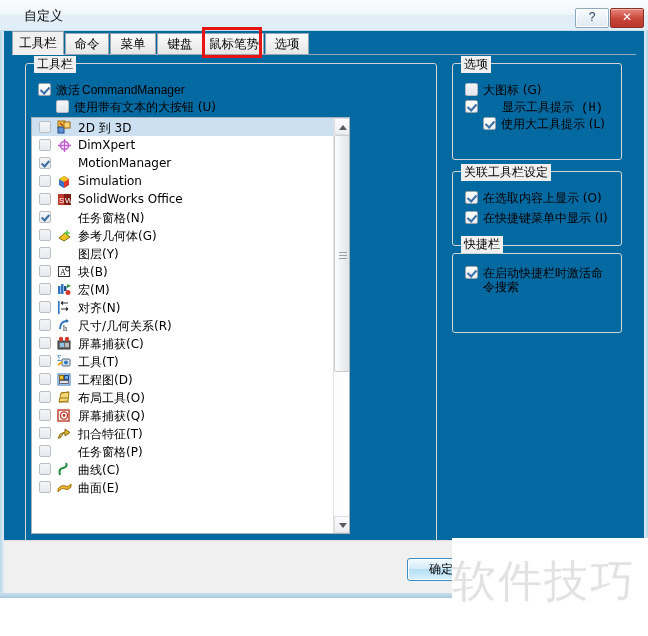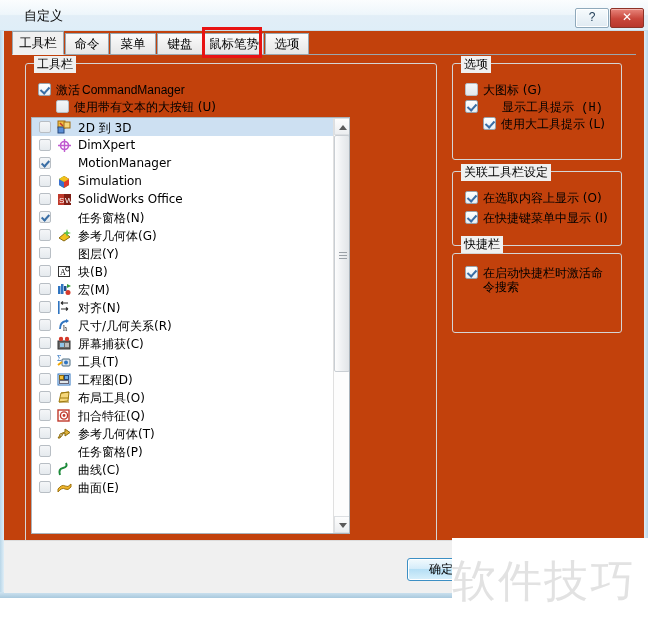--- a/index.html
+++ b/index.html
@@ -20,21 +20,21 @@
   .wm-text{
     position:absolute;left:452px;top:552px;width:200px;
     font-size:44px;color:#e2e2e2;letter-spacing:2px;
     font-family:"DejaVu Sans","Liberation Sans",sans-serif;
     white-space:nowrap;z-index:6;user-select:none;
   }
 
   
   .window{
     position:absolute;left:0;top:0;width:648px;height:598px;
-    background:#c2410c;
+    background:#0369a1;
     z-index:2;
   }
   .win-border-l{position:absolute;left:0;top:0;width:4px;height:598px;
     background:linear-gradient(to right,#b9d6e8,#dfeef7);}
   .win-border-r{position:absolute;left:644px;top:0;width:4px;height:538px;
     background:linear-gradient(to left,#b9d6e8,#dfeef7);}
   .win-border-b{position:absolute;left:0;top:592px;width:452px;height:6px;
     background:linear-gradient(to bottom,#cfe4f1,#a9c9dd);}
 
   .titlebar{
@@ -344,29 +344,29 @@
               </svg></span>
             <span class="rtxt">布局工具(O)</span>
           </div>
           <div class="row">
             <div class="rcb"></div>
             <span class="ricon"><svg width="15" height="15" viewBox="0 0 15 15" xmlns="http://www.w3.org/2000/svg">
                 <rect x="1" y="2" width="11" height="11" fill="#fff" stroke="#c0392b" stroke-width="1.4"></rect>
                 <circle cx="7" cy="7.5" r="3.6" fill="none" stroke="#c0392b" stroke-width="1.4"></circle>
                 <circle cx="7" cy="7.5" r="1.4" fill="#c0392b"></circle>
               </svg></span>
-            <span class="rtxt">扣合特征(Q)</span>
+            <span class="rtxt">屏幕捕获(Q)</span>
           </div>
           <div class="row">
             <div class="rcb"></div>
             <span class="ricon"><svg width="15" height="15" viewBox="0 0 15 15" xmlns="http://www.w3.org/2000/svg">
                 <path d="M1 12 q3 -6 7 -6 v-3 l5 3.5 -5 3.5 v-3 q-3 0 -5 5z" fill="#e0b23a" stroke="#8a6a10"></path>
                 <circle cx="4" cy="9" r="1.3" fill="#fff" stroke="#8a6a10"></circle>
               </svg></span>
-            <span class="rtxt">参考几何体(T)</span>
+            <span class="rtxt">扣合特征(T)</span>
           </div>
           <div class="row">
             <div class="rcb"></div>
             <span class="rtxt">任务窗格(P)</span>
           </div>
           <div class="row">
             <div class="rcb"></div>
             <span class="ricon"><svg width="15" height="15" viewBox="0 0 15 15" xmlns="http://www.w3.org/2000/svg">
                 <path d="M3 13 q-2 -6 3 -7 q5 -1 3 -5" stroke="#1d8a3a" fill="none" stroke-width="2"></path>
               </svg></span>

